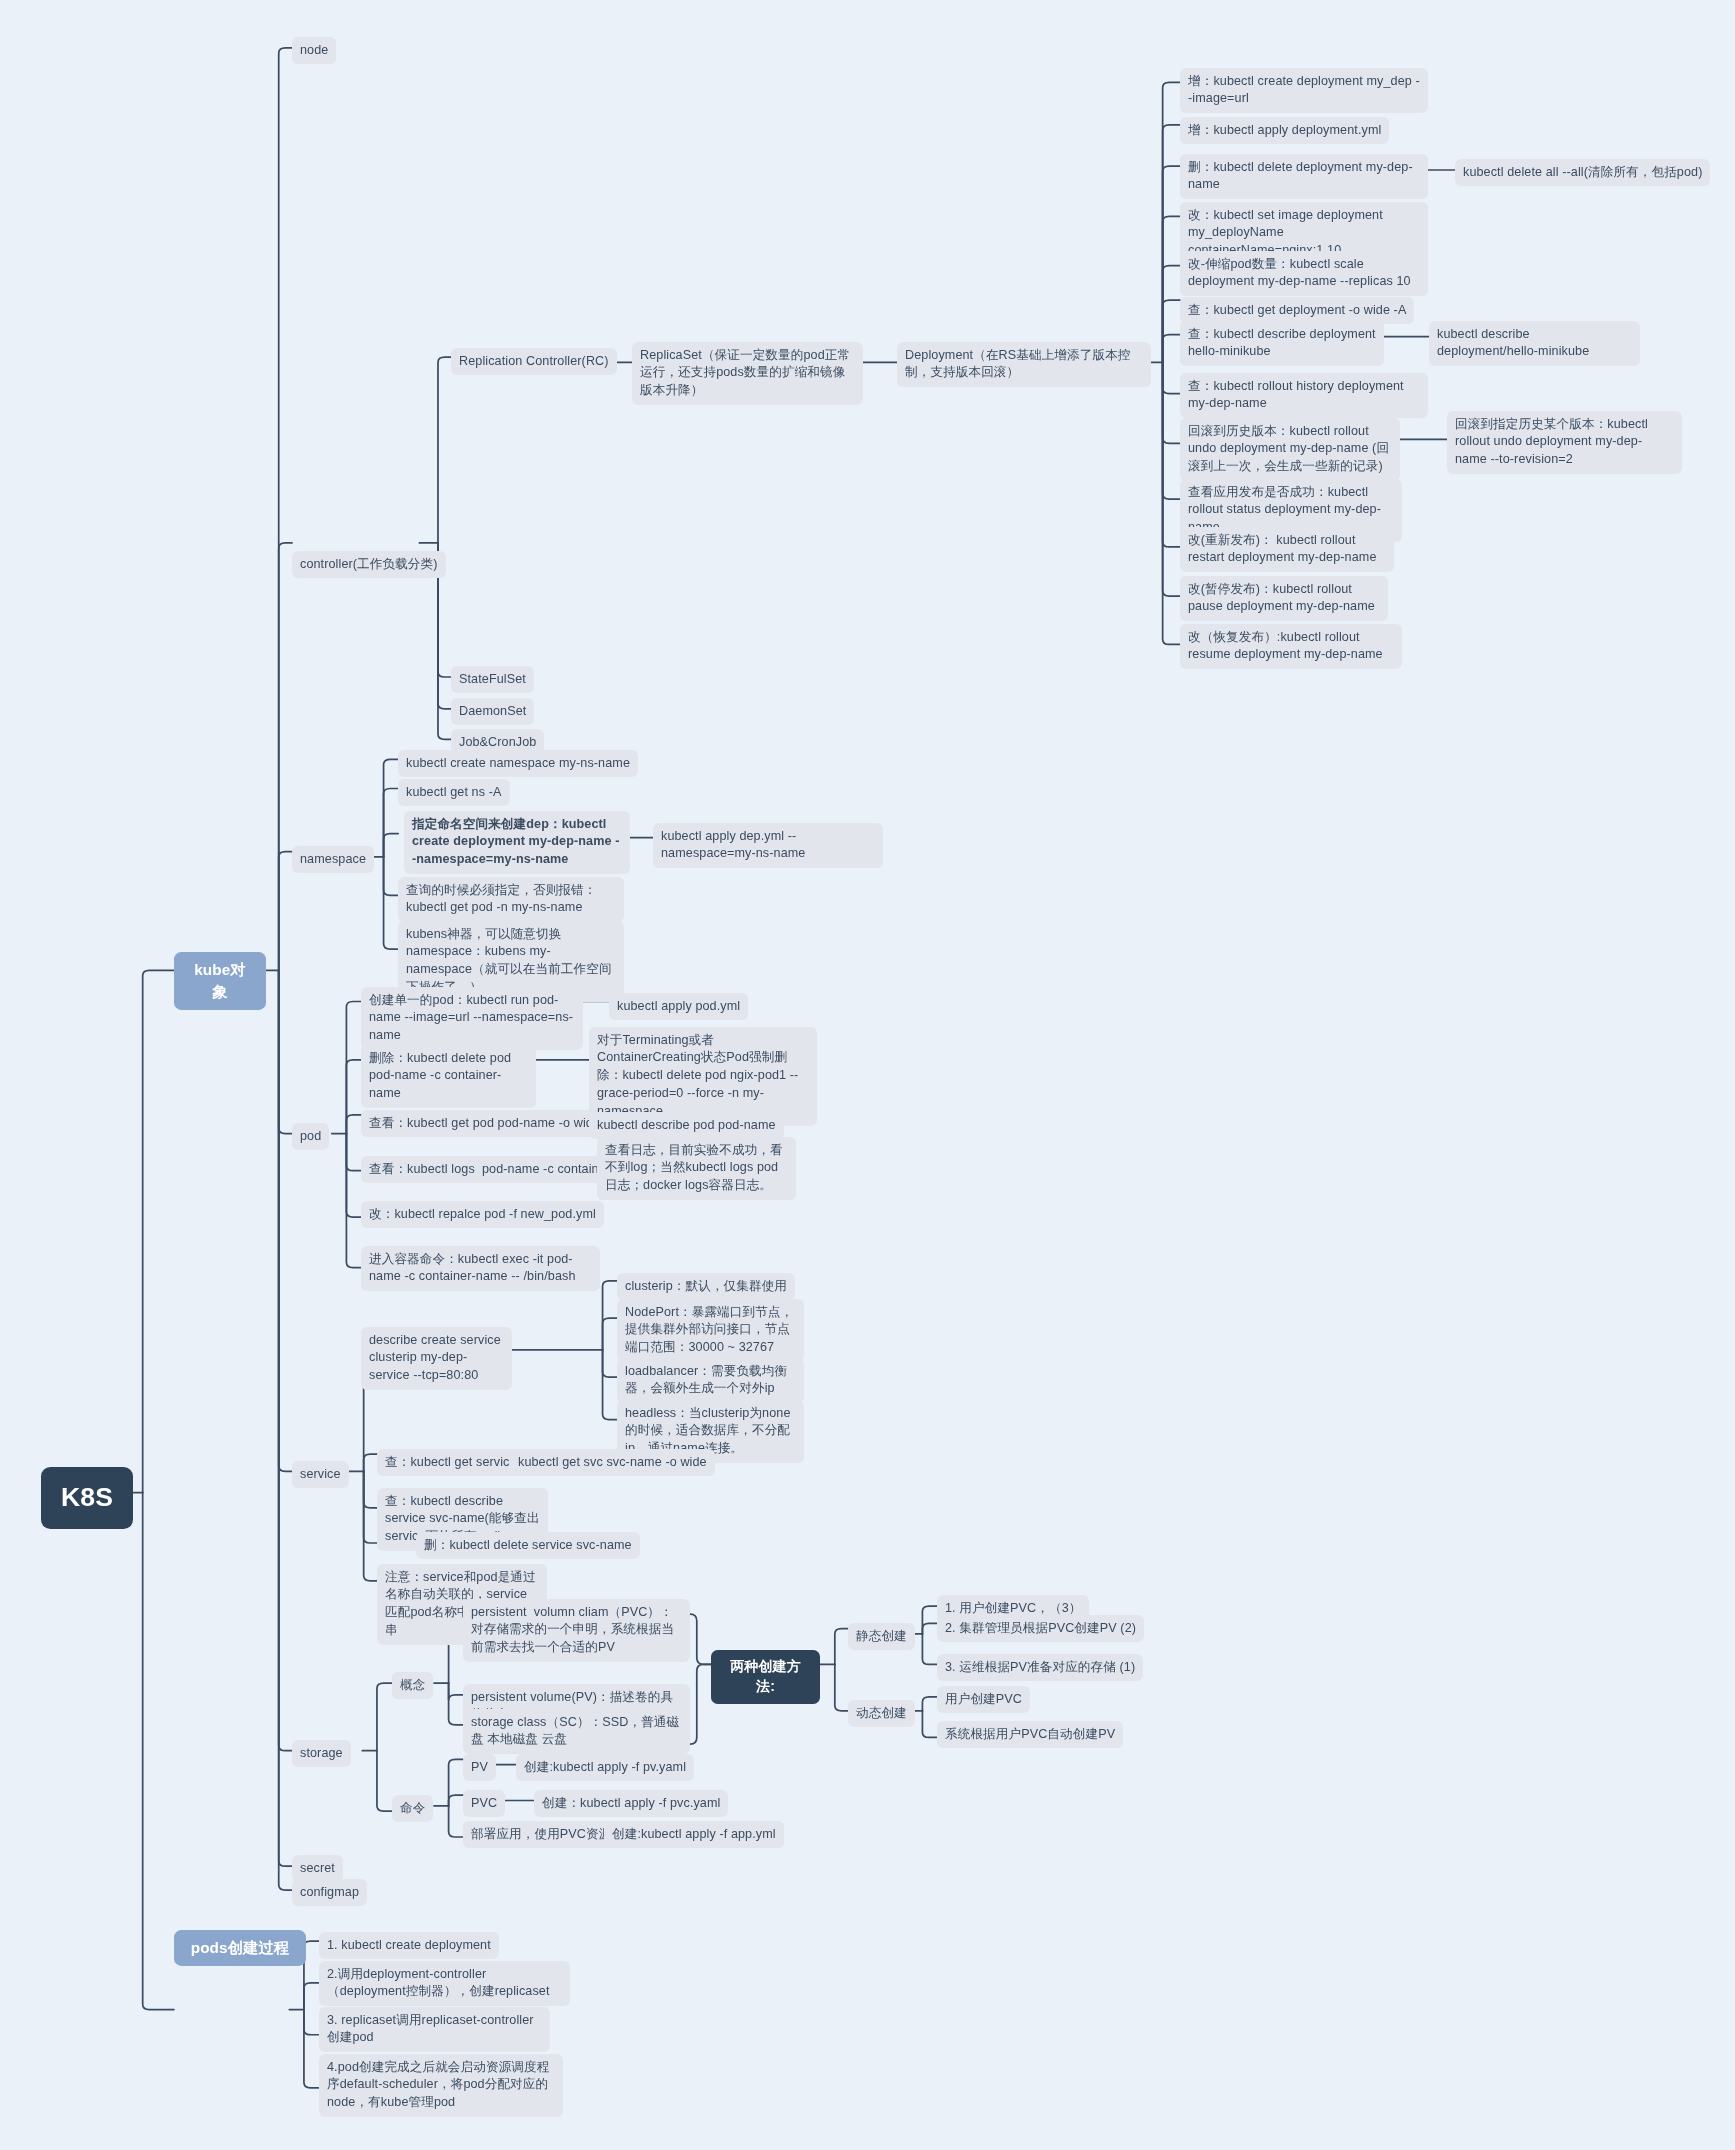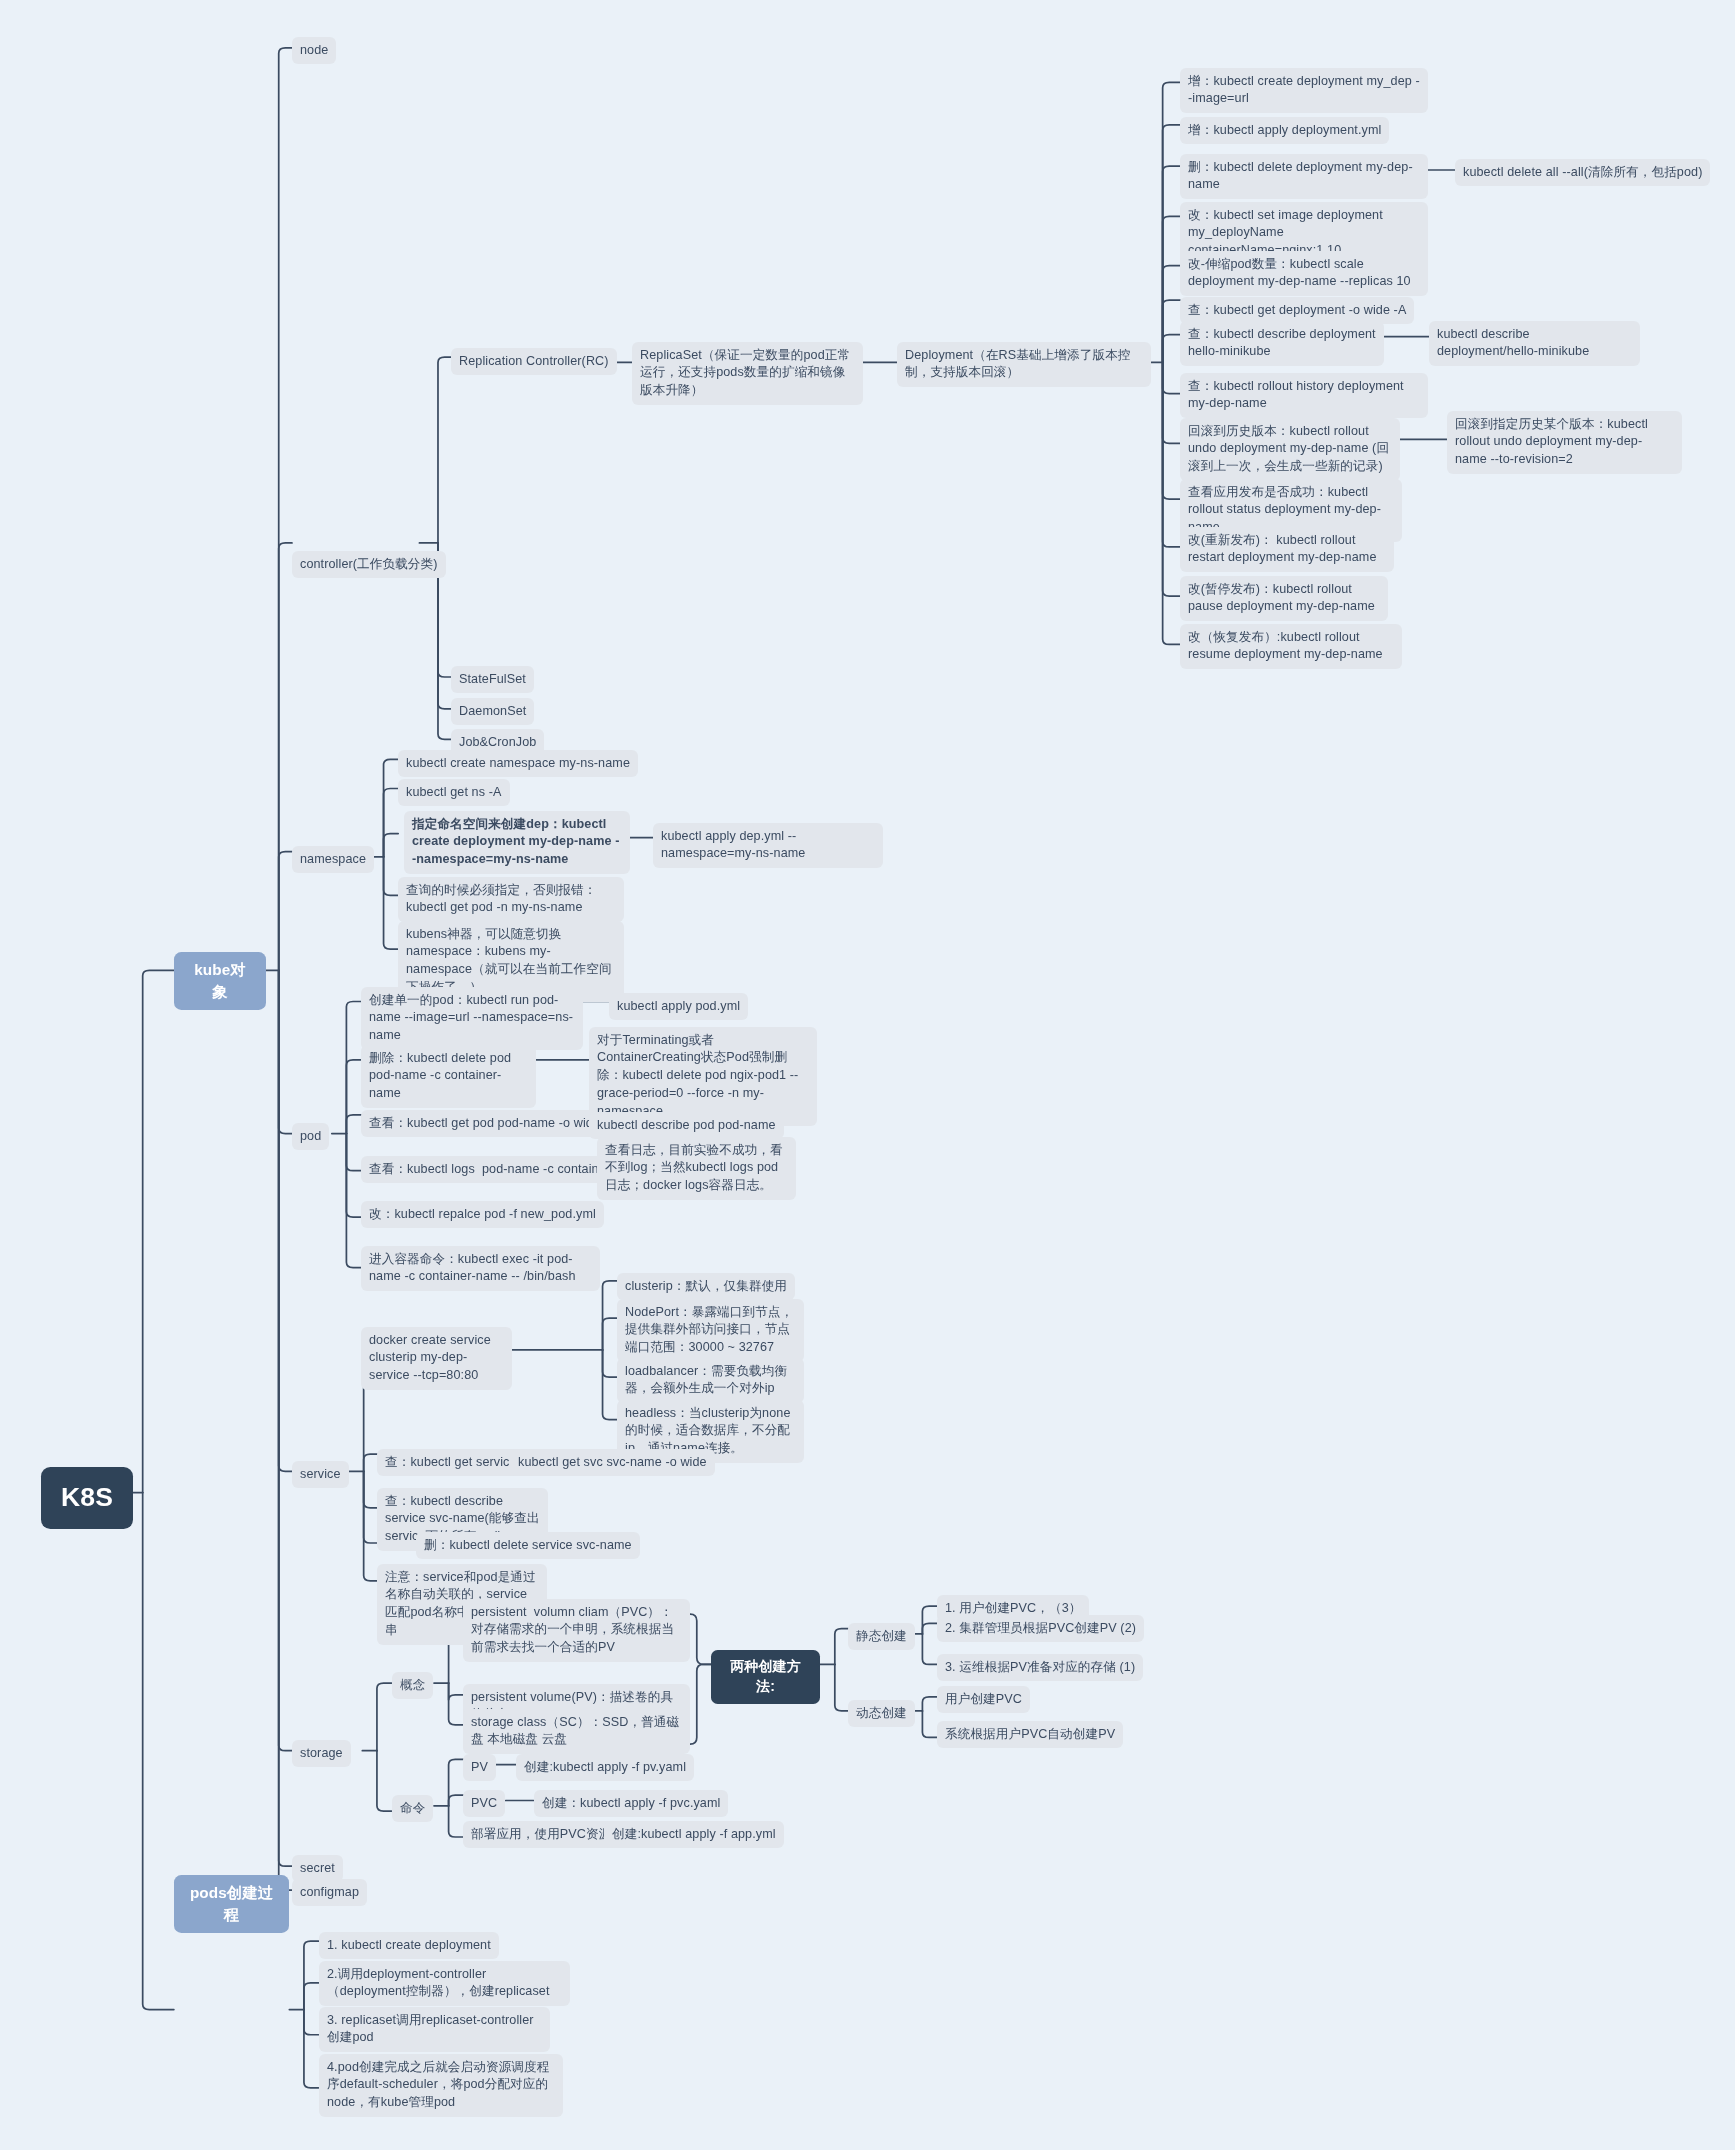--- a/index.html
+++ b/index.html
@@ -179,21 +179,21 @@
       <path d="M 458 3028 L 458 2933 Q 458 2925 468 2925 L 480 2925"></path>
       <path d="M 458 3028 L 458 2996 Q 458 2988 468 2988 L 480 2988"></path>
       <path d="M 458 3028 L 458 3058 Q 458 3066 468 3066 L 480 3066"></path>
       <path d="M 458 3028 L 458 3138 Q 458 3146 468 3146 L 480 3146"></path>
     </g>
   </svg>
 
   <div class="node root" style="left:41px; top:1467px; width:92px;">K8S</div>
 
   <div class="node l1" style="left:174px; top:952px; width:92px;">kube对象</div>
-  <div class="node l1" style="left:174px; top:1875px; width:115px;">pods创建过程</div>
+  <div class="node l1" style="left:174px; top:1930px; width:132px;">pods创建过程</div>
 
   <div class="node" style="left:292px; top:37px;">node</div>
   <div class="node" style="left:292px; top:551px;">controller(工作负载分类)</div>
   <div class="node" style="left:292px; top:846px;">namespace</div>
   <div class="node" style="left:292px; top:1123px;">pod</div>
   <div class="node" style="left:292px; top:1461px;">service</div>
   <div class="node" style="left:292px; top:1740px;">storage</div>
   <div class="node" style="left:292px; top:1855px;">secret</div>
   <div class="node" style="left:292px; top:1879px;">configmap</div>
 
@@ -234,21 +234,21 @@
   <div class="node" style="left:361px; top:1045px; width:175px;">删除：kubectl delete pod pod-name -c container-name</div>
   <div class="node" style="left:361px; top:1110px;">查看：kubectl get pod pod-name -o wide</div>
   <div class="node" style="left:361px; top:1156px;">查看：kubectl logs  pod-name -c container</div>
   <div class="node" style="left:361px; top:1201px;">改：kubectl repalce pod -f new_pod.yml</div>
   <div class="node" style="left:361px; top:1246px; width:239px;">进入容器命令：kubectl exec -it pod-name -c container-name -- /bin/bash</div>
   <div class="node" style="left:609px; top:993px;">kubectl apply pod.yml</div>
   <div class="node" style="left:589px; top:1027px; width:228px;">对于Terminating或者ContainerCreating状态Pod强制删除：kubectl delete pod ngix-pod1 --grace-period=0 --force -n my-namespace</div>
   <div class="node" style="left:589px; top:1112px;">kubectl describe pod pod-name</div>
   <div class="node" style="left:597px; top:1137px; width:199px;">查看日志，目前实验不成功，看不到log；当然kubectl logs pod日志；docker logs容器日志。</div>
 
-  <div class="node" style="left:361px; top:1327px; width:151px;">docker create service clusterip my-dep-service --tcp=80:80</div>
+  <div class="node" style="left:361px; top:1327px; width:151px;">describe create service clusterip my-dep-service --tcp=80:80</div>
   <div class="node" style="left:617px; top:1273px;">clusterip：默认，仅集群使用</div>
   <div class="node" style="left:617px; top:1299px; width:187px;">NodePort：暴露端口到节点，提供集群外部访问接口，节点端口范围：30000 ~ 32767</div>
   <div class="node" style="left:617px; top:1358px; width:187px;">loadbalancer：需要负载均衡器，会额外生成一个对外ip</div>
   <div class="node" style="left:617px; top:1400px; width:187px;">headless：当clusterip为none的时候，适合数据库，不分配ip，通过name连接。</div>
   <div class="node" style="left:377px; top:1449px;">查：kubectl get service/svc</div>
   <div class="node" style="left:510px; top:1449px;">kubectl get svc svc-name -o wide</div>
   <div class="node" style="left:377px; top:1488px; width:171px;">查：kubectl describe service svc-name(能够查出service下的所有pod)</div>
   <div class="node" style="left:377px; top:1532px;margin-left:39px;">删：kubectl delete service svc-name</div>
   <div class="node" style="left:377px; top:1564px; width:170px;">注意：service和pod是通过名称自动关联的，service匹配pod名称中的一段字符串</div>
 

